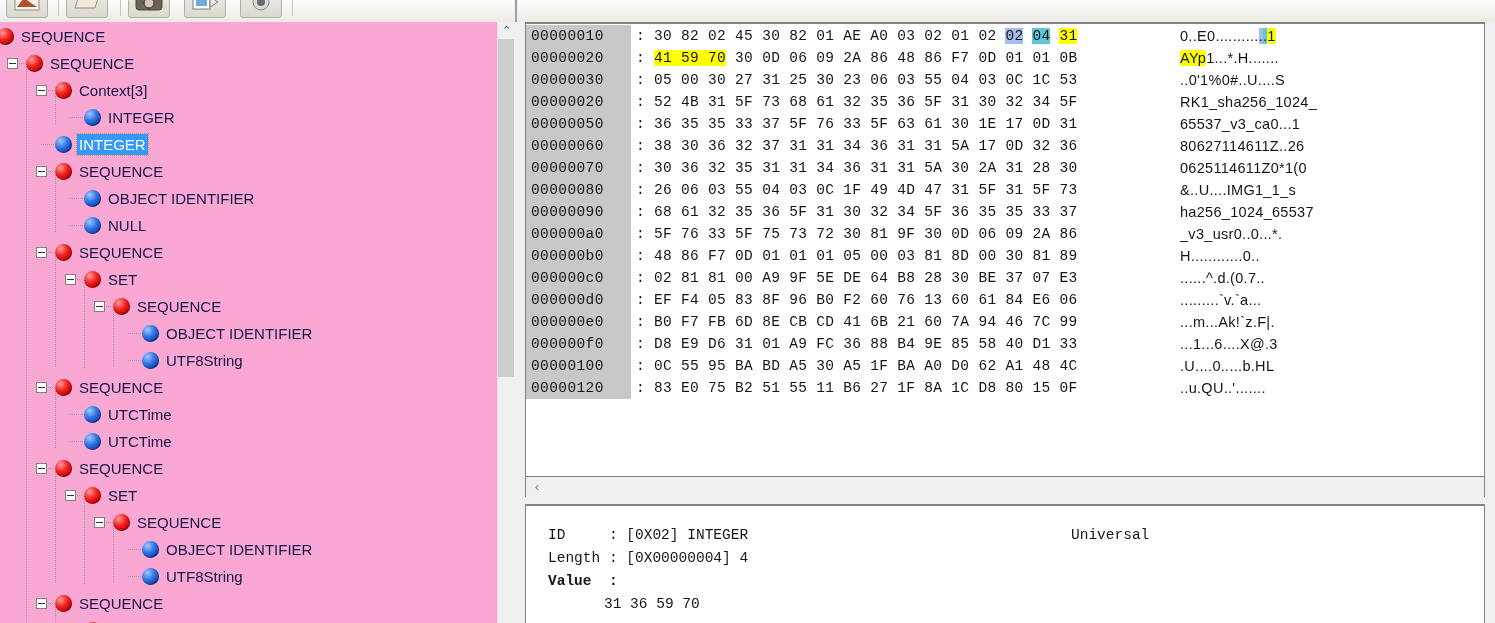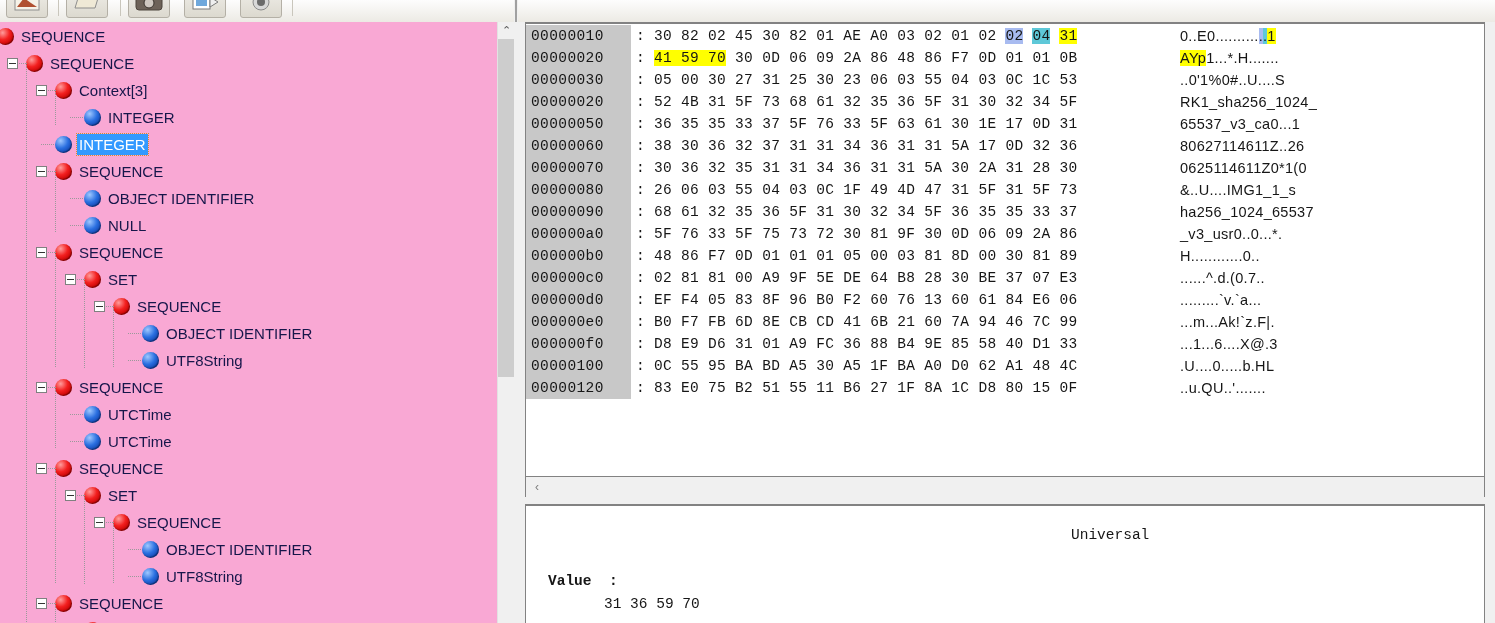--- a/index.html
+++ b/index.html
@@ -457,19 +457,21 @@
           <div class="bytes"><span>83</span><span> </span><span>E0</span><span> </span><span>75</span><span> </span><span>B2</span><span> </span><span>51</span><span> </span><span>55</span><span> </span><span>11</span><span> </span><span>B6</span><span> </span><span>27</span><span> </span><span>1F</span><span> </span><span>8A</span><span> </span><span>1C</span><span> </span><span>D8</span><span> </span><span>80</span><span> </span><span>15</span><span> </span><span>0F</span></div>
           <div class="ascii"><span>..u.QU..'.......</span></div>
         </div>
       </div>
 
     <div class="hx-scroll">
       <div class="hx-left">‹</div>
     </div>
 
     <div class="detailframe">
+      <div class="det-line" style="top:18px;">ID     : [0X02] INTEGER</div>
       <div class="det-class" style="top:18px;">Universal</div>
+      <div class="det-line" style="top:41px;">Length : [0X00000004] 4</div>
       <div class="det-line" style="top:64px;font-weight:bold;">Value  :</div>
       <div class="det-line" style="top:87px;left:78px;">31 36 59 70</div>
     </div>
   </div>
 
 </div>
 
 </body></html>

